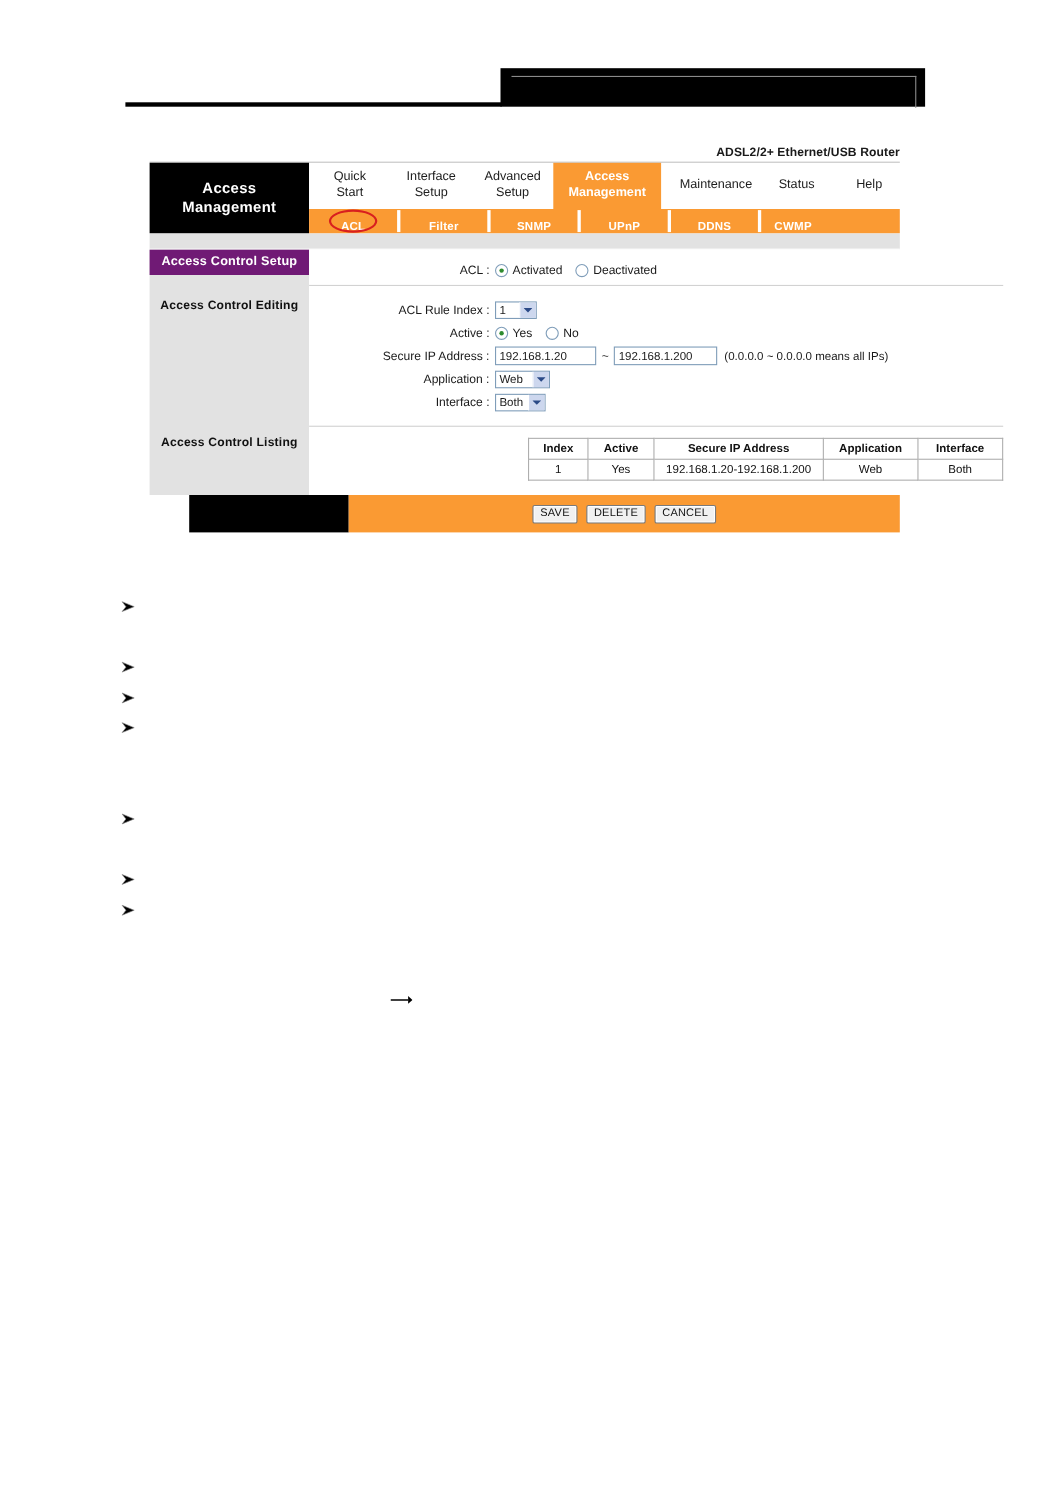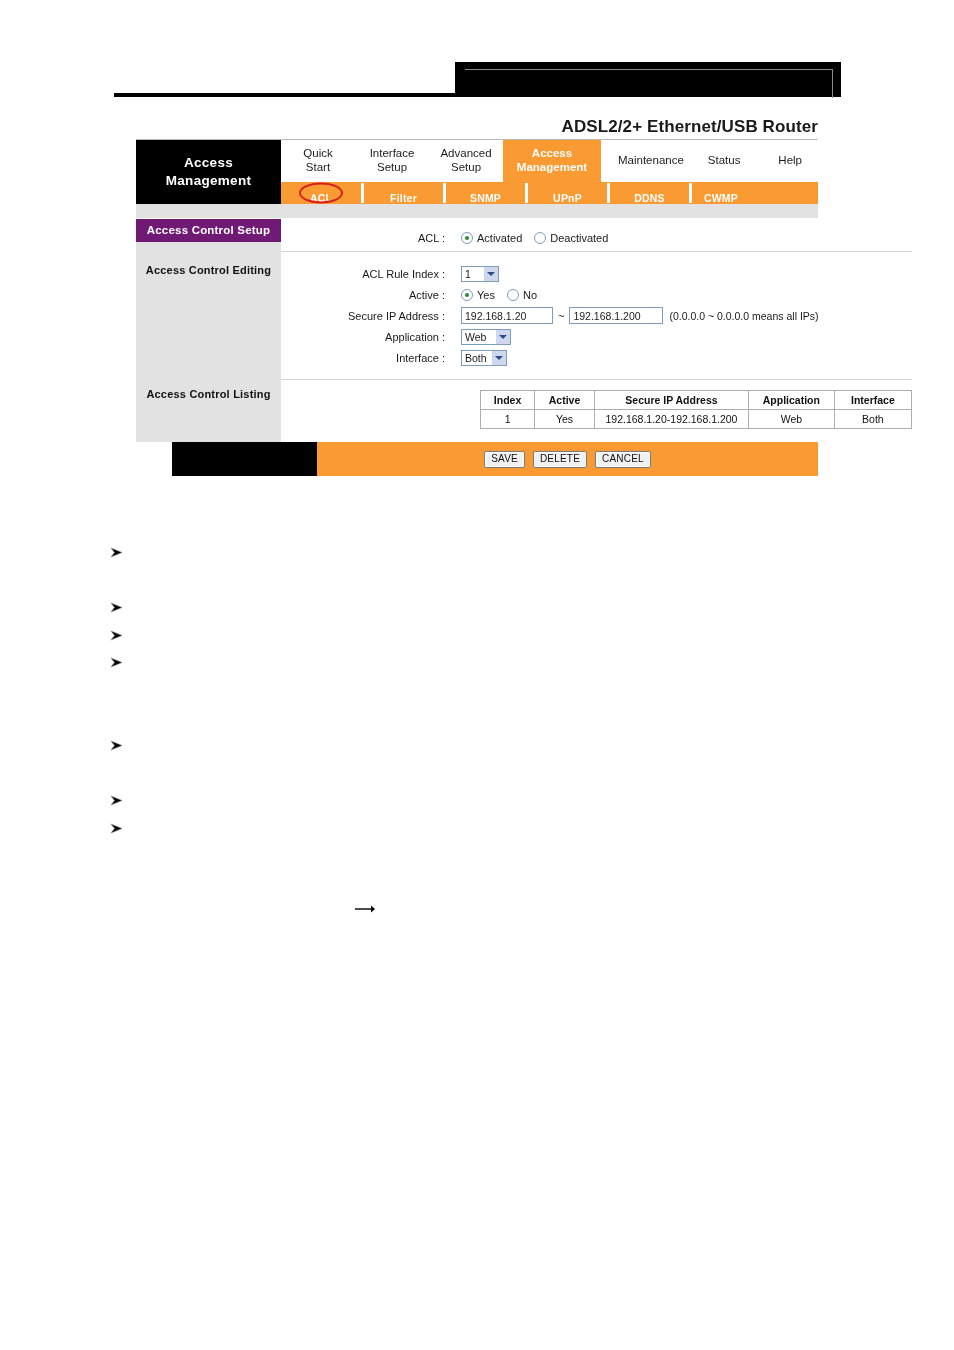--- a/index.html
+++ b/index.html
@@ -50,26 +50,27 @@
   
   #router-ui {
     position: absolute;
     left: 136px;
     top: 117px;
     width: 682px;
   }
 
   .model-line {
     text-align: right;
-    font-size: 17px;
+    font-size: 11px;
     font-weight: bold;
     color: #1a1a1a;
     letter-spacing: .1px;
     padding-bottom: 2px;
     border-bottom: 1px solid #b9b9b9;
+    margin-top: 16px;
   }
 
   
   .nav-strip {
     display: flex;
     height: 64px;
   }
   .brand-box {
     width: 145px;
     background: #000000;
@@ -223,21 +224,20 @@
     font-size: 11px;
     color: #1a1a1a;
     padding-right: 5px;
     white-space: nowrap;
   }
   .fctl {
     display: flex;
     align-items: center;
     font-size: 11px;
     color: #1a1a1a;
-    margin-left: 11px;
   }
 
   
   .radio {
     width: 12px; height: 12px;
     border-radius: 50%;
     border: 1px solid #7f9db9;
     background: #ffffff;
     display: inline-block;
     position: relative;

